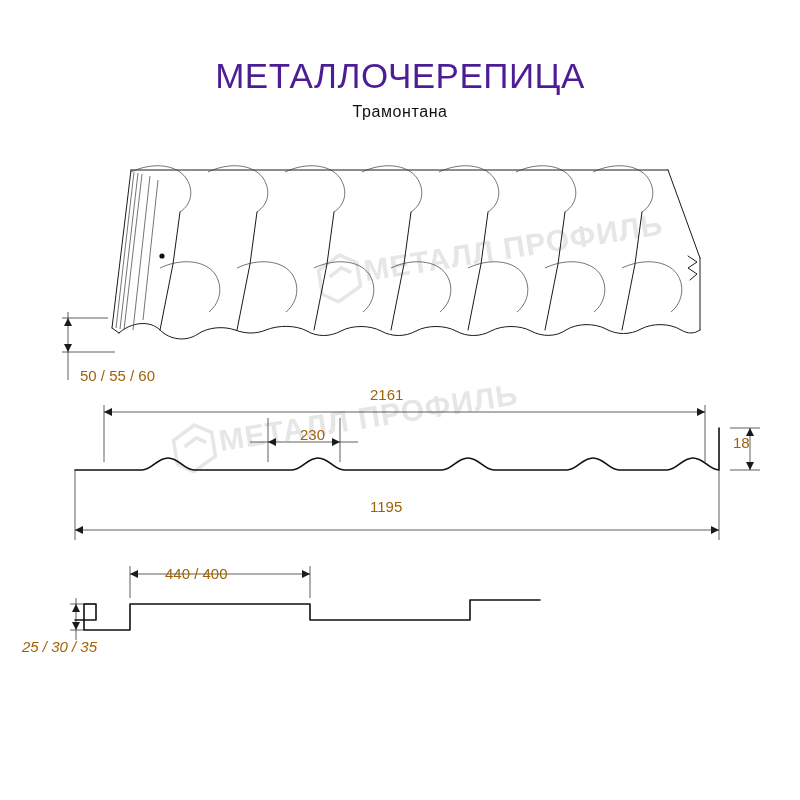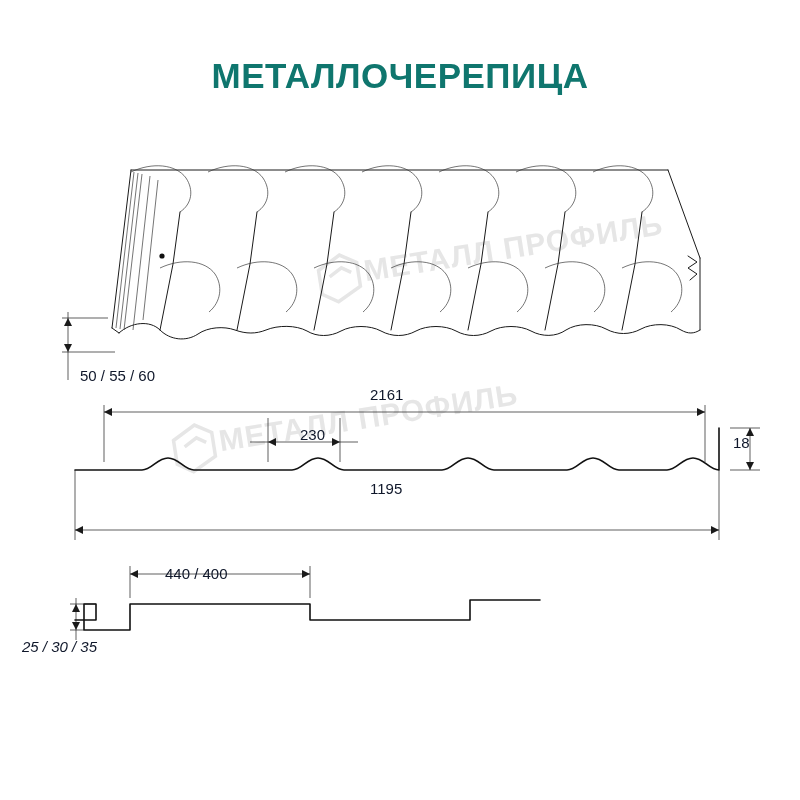--- a/index.html
+++ b/index.html
@@ -25,35 +25,35 @@
   .title-block {
     position: absolute;
     left: 0;
     top: 58px;
     width: 800px;
     text-align: center;
     pointer-events: none;
   }
   .title-main {
     font-size: 35px;
-    font-weight: bold;
+    font-weight: normal;
     letter-spacing: 0.5px;
     line-height: 1;
-    color: #0f766e;
+    color: #4c1d95;
   }
   .title-sub {
     margin-top: 10px;
     font-size: 16px;
     letter-spacing: 0.6px;
     color: #111;
   }
   .dim-label {
     position: absolute;
     font-size: 15px;
-    color: #0f172a;
+    color: #a16207;
     white-space: nowrap;
   }
   svg {
     position: absolute;
     left: 0;
     top: 0;
     width: 800px;
     height: 800px;
     overflow: visible;
   }
@@ -94,20 +94,21 @@
     stroke-width: 3.5;
   }
 </style>
 </head>
 <body>
 
 <div id="stage">
 
   <div class="title-block">
     <div class="title-main">МЕТАЛЛОЧЕРЕПИЦА</div>
+    <div class="title-sub">Трамонтана</div>
   </div>
 
   <svg aria-hidden="true">
     <g transform="translate(320,248) rotate(-9)">
       <text class="wm-text" x="40" y="40">МЕТАЛЛ ПРОФИЛЬ</text>
       <g class="wm-shape">
         <path d="M -5 22 L 18 10 L 34 20 L 34 44 L 10 56 L -5 46 Z"></path>
         <path d="M 5 30 L 18 23 L 27 29"></path>
       </g>
     </g>
@@ -258,21 +259,21 @@
 
     <g class="ln-dim">
       <path d="M 750 428 L 750 470"></path>
       <path d="M 750 428 L 746 436 L 754 436 Z" fill="#1a1a1a" stroke="none"></path>
       <path d="M 750 470 L 746 462 L 754 462 Z" fill="#1a1a1a" stroke="none"></path>
     </g>
   </svg>
   <div class="dim-label" style="left:370px; top:386px;">2161</div>
   <div class="dim-label" style="left:300px; top:426px;">230</div>
   <div class="dim-label" style="left:733px; top:434px;">18</div>
-  <div class="dim-label" style="left:370px; top:480px;">1195</div>
+  <div class="dim-label" style="left:370px; top:498px;">1195</div>
 
   <svg>
     <g class="ln-thick">
       <path d="M 75 620
                L 96 620
                L 96 604
                L 84 604
                L 84 630
                L 130 630
                L 130 604

